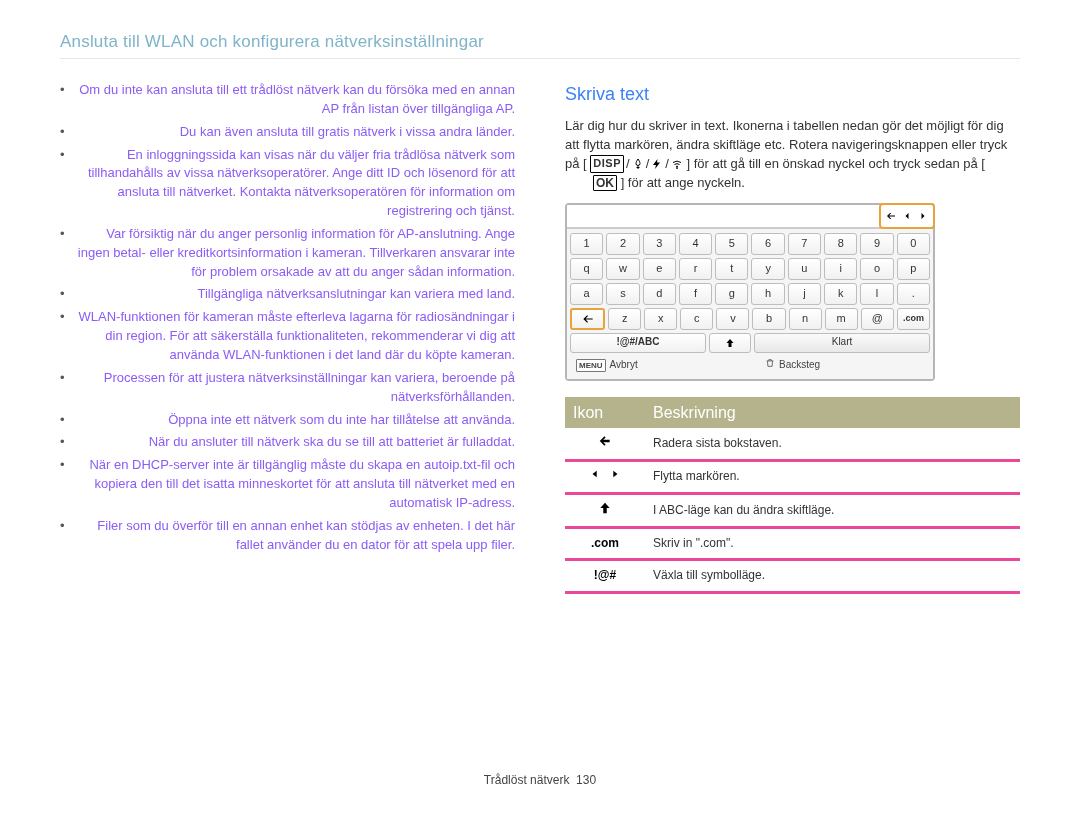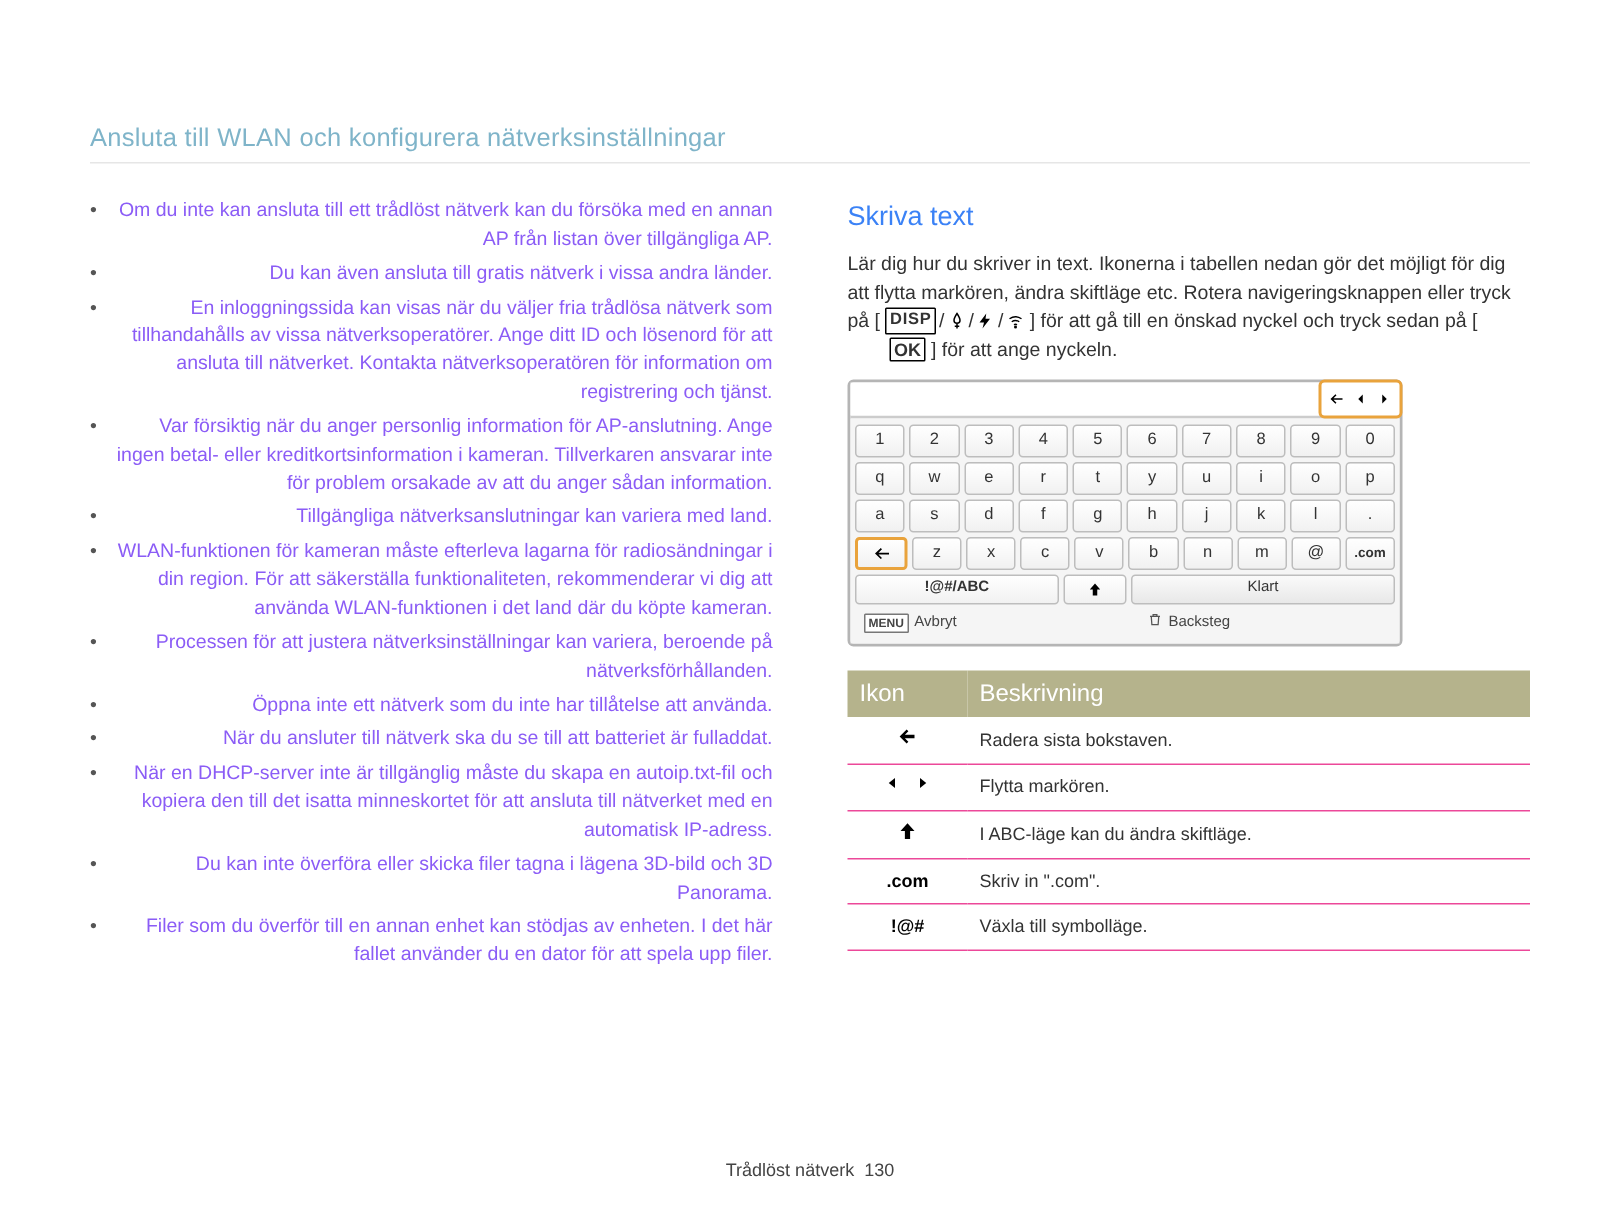--- a/index.html
+++ b/index.html
@@ -1,17 +1,17 @@
 <!DOCTYPE html>
 <html><head>
 <meta charset="utf-8">
 <style>
   * { box-sizing: border-box; margin: 0; padding: 0; }
   html, body { width: 1080px; height: 815px; background: #fff; font-family: Arial, Helvetica, sans-serif; color: #333; }
-  .page { padding: 82px 60px 20px 60px; position: relative; height: 100%; }
+  .page { padding: 32px 60px 20px 60px; position: relative; height: 100%; }
   .header { color: #7fb4c9; font-size: 17px; font-weight: 300; margin-bottom: 6px; letter-spacing: .2px; }
   .hr { border-top: 1px solid #e6e6e6; margin-bottom: 22px; }
   .cols { display: flex; gap: 50px; }
   .col-left { width: 460px; font-size: 13px; line-height: 1.45; color: #8b5cf6; text-align: right; }
   .col-right { width: 460px; font-size: 13px; line-height: 1.45; color: #333; }
   h2.section-heading { color: #3b82f6; font-size: 18px; font-weight: 400; margin-bottom: 10px; }
   ul.bullets { list-style: none; }
   ul.bullets li { position: relative; padding-left: 14px; margin-bottom: 4px; }
   ul.bullets li::before { content: "•"; position: absolute; left: 0; top: 0; color: #555; }
   .para { margin-bottom: 10px; }
@@ -41,21 +41,21 @@
   .kbd-bottom .bkey { height: 20px; border-radius: 3px; font-size: 10px; display: flex; align-items: center; color: #444; padding: 0 6px; gap: 4px; }
   .bkey.cancel { flex: 1; }
   .bkey.back { flex: 1; }
   .menu-chip { font-weight: bold; font-size: 8px; border: 1px solid #777; padding: 0 2px; border-radius: 1px; background: #fff; }
   .trash-chip svg { width: 10px; height: 10px; }
 
   
   table.icon-table { width: 100%; border-collapse: collapse; margin-top: 16px; font-size: 12px; }
   table.icon-table th { background: #b5b38c; color: #fff; text-align: left; font-weight: 400; padding: 4px 8px; font-size: 16px; }
   table.icon-table th:first-child { width: 80px; }
-  table.icon-table td { border-bottom: 1px solid #ec4899; padding: 6px 8px; vertical-align: middle; }
+  table.icon-table td { border-bottom: 3px solid #ec4899; padding: 6px 8px; vertical-align: middle; }
   table.icon-table td.icon-cell { text-align: center; }
   .arrow-svg { width: 16px; height: 14px; }
   .two-tri { display: inline-flex; align-items: center; gap: 10px; }
   .two-tri svg { width: 10px; height: 12px; }
   .bold-center { font-weight: bold; color: #000; }
 
   .footer { position: absolute; bottom: 28px; left: 0; right: 0; text-align: center; font-size: 12px; color: #444; }
 </style>
 </head>
 <body>
@@ -70,21 +70,20 @@
         <li>Om du inte kan ansluta till ett trådlöst nätverk kan du försöka med en annan AP från listan över tillgängliga AP.</li>
         <li>Du kan även ansluta till gratis nätverk i vissa andra länder.</li>
         <li>En inloggningssida kan visas när du väljer fria trådlösa nätverk som tillhandahålls av vissa nätverksoperatörer. Ange ditt ID och lösenord för att ansluta till nätverket. Kontakta nätverksoperatören för information om registrering och tjänst.</li>
         <li>Var försiktig när du anger personlig information för AP-anslutning. Ange ingen betal- eller kreditkortsinformation i kameran. Tillverkaren ansvarar inte för problem orsakade av att du anger sådan information.</li>
         <li>Tillgängliga nätverksanslutningar kan variera med land.</li>
         <li>WLAN-funktionen för kameran måste efterleva lagarna för radiosändningar i din region. För att säkerställa funktionaliteten, rekommenderar vi dig att använda WLAN-funktionen i det land där du köpte kameran.</li>
         <li>Processen för att justera nätverksinställningar kan variera, beroende på nätverksförhållanden.</li>
         <li>Öppna inte ett nätverk som du inte har tillåtelse att använda.</li>
         <li>När du ansluter till nätverk ska du se till att batteriet är fulladdat.</li>
         <li>När en DHCP-server inte är tillgänglig måste du skapa en autoip.txt-fil och kopiera den till det isatta minneskortet för att ansluta till nätverket med en automatisk IP-adress.</li>
-        <li>Du kan inte överföra eller skicka filer tagna i lägena 3D-bild och 3D Panorama.</li>
         <li>Filer som du överför till en annan enhet kan stödjas av enheten. I det här fallet använder du en dator för att spela upp filer.</li>
       </ul>
     </div>
 
     <div class="col-right">
       <h2 class="section-heading">Skriva text</h2>
       <p class="para">
         <span>Lär dig hur du skriver in text. Ikonerna i tabellen nedan gör det möjligt för dig att flytta markören, ändra skiftläge etc. Rotera navigeringsknappen eller tryck på [</span>
         <span class="label-icons">
           <span class="disp">DISP</span>

